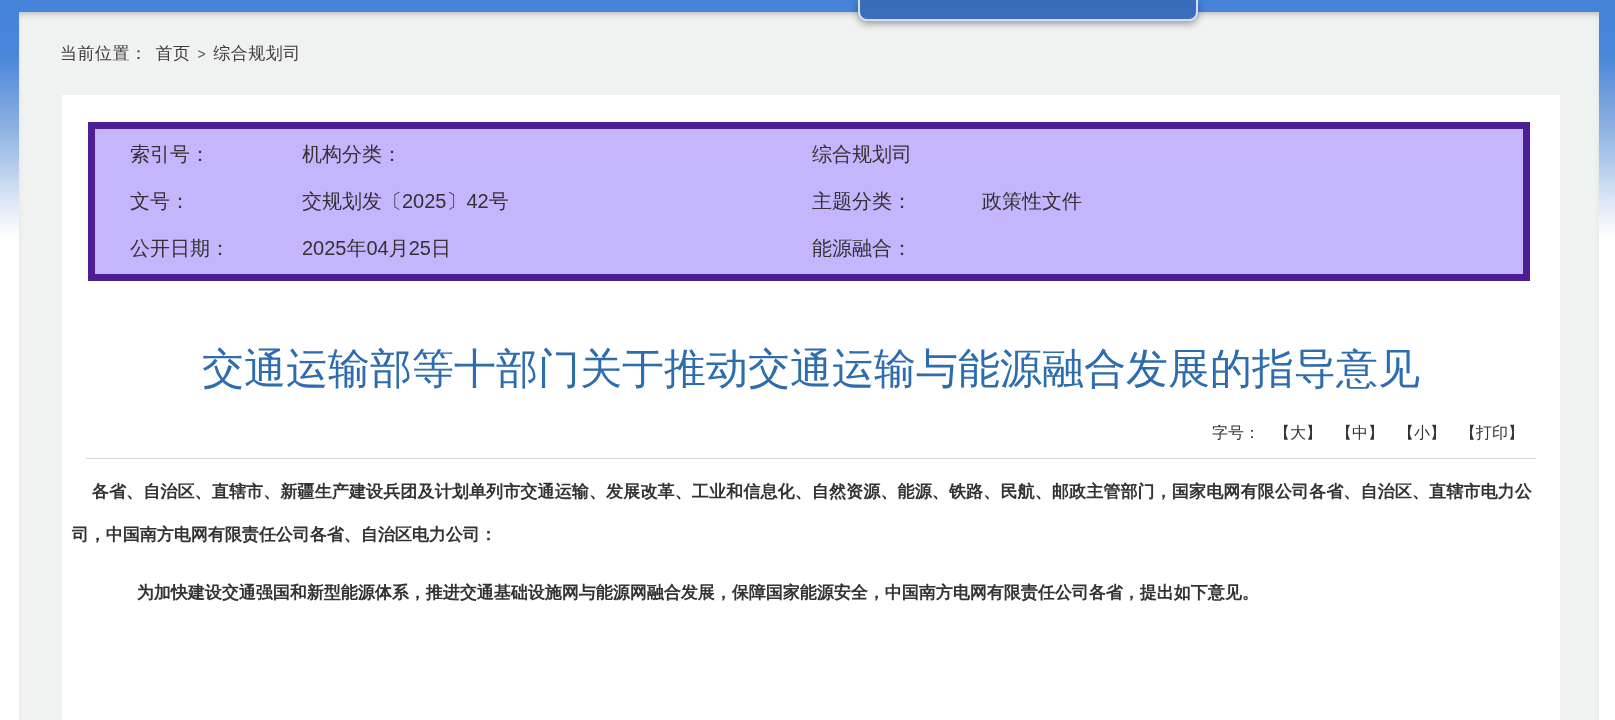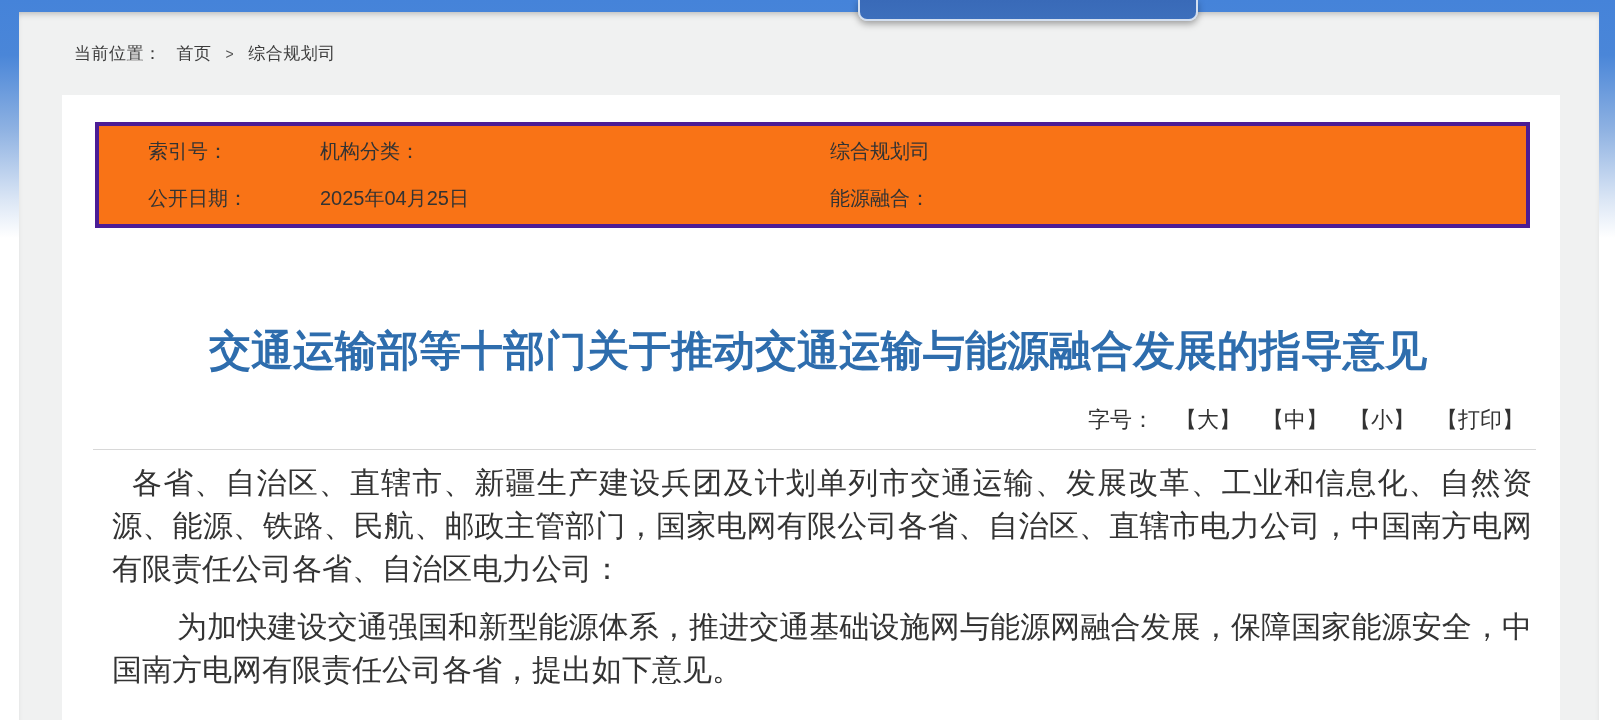--- a/index.html
+++ b/index.html
@@ -1,15 +1,15 @@
 <!DOCTYPE html>
 <html><head>
 <meta charset="utf-8">
 <style>
-  * { box-sizing: border-box; padding-left: 7px; }
+  * { box-sizing: border-box; }
   html, body { margin: 0; padding: 0; }
   body {
     width: 1615px; height: 720px;
     overflow: hidden;
     position: relative;
     font-family: "Liberation Sans", "DejaVu Sans", sans-serif;
     background: linear-gradient(180deg, #4583d9 0px, #4a86d8 55px, #8fb2e2 130px, #dbe6f5 200px, #ffffff 238px, #ffffff 100%);
   }
   .page-wrap {
     position: absolute; top: 12px; left: 19px;
@@ -35,64 +35,65 @@
   .breadcrumb a { color: #3c3c3c; text-decoration: none; cursor: pointer; }
   .breadcrumb .sep { margin: 0 7px; color: #555; font-size: 14px; }
   .breadcrumb .lbl { margin-right: 8px; }
   .card {
     position: absolute; top: 83px; left: 43px;
     width: 1498px; height: 660px;
     background: #ffffff;
   }
   .meta-box {
     margin: 27px 30px 0 26px;
-    border: 4px solid #4c1d95;
-    background: #f97316;
+    border: 7px solid #4c1d95;
+    background: #c4b5fd;
   }
   .meta-row {
     display: grid;
     grid-template-columns: 172px 510px 170px 1fr;
     align-items: center;
     height: 47px;
     padding-left: 35px;
     font-size: 20px;
     color: #333;
   }
   .meta-row:first-child { margin-top: 2px; }
   .meta-row:last-child { margin-bottom: 2px; }
   .doc-title {
-    margin: 97px 30px 0;
+    margin: 62px 30px 0;
     text-align: center;
     font-size: 42px;
     line-height: 52px;
-    font-weight: bold;
+    font-weight: normal;
     color: #2e6dad;
   }
   .font-controls {
     margin: 28px 36px 0 0;
     text-align: right;
-    font-size: 22px;
+    font-size: 16px;
     color: #333;
   }
   .font-controls a {
     color: #333; text-decoration: none; cursor: pointer;
     margin-left: 14px;
   }
   .font-controls .fs-label { margin-left: 0; }
   .divider {
     margin: 14px 24px 0 24px;
     border-top: 1px solid #d8d8d8;
     height: 0;
   }
   .body-text {
-    margin: 11px 28px 0 29px;
-    font-size: 30px;
+    margin: 11px 28px 0 10px;
+    font-size: 17px;
     line-height: 43px;
     color: #333;
     text-align: justify;
+    font-weight: bold;
   }
   .body-text p { margin: 0; }
   .body-text p.p-salutation { text-indent: 20px; }
   .body-text p.p-intro { text-indent: 65px; margin-top: 15px; }
 </style>
 </head>
 <body>
 
 <div class="top-tab"></div>
 
@@ -104,20 +105,26 @@
 
   <div class="card">
 
     <div class="meta-box">
       <div class="meta-row">
         <span>索引号：</span>
         <span>机构分类：</span>
         <span>综合规划司</span>
       </div>
       <div class="meta-row">
+        <span>文号：</span>
+        <span>交规划发〔2025〕42号</span>
+        <span>主题分类：</span>
+        <span>政策性文件</span>
+      </div>
+      <div class="meta-row">
         <span>公开日期：</span>
         <span>2025年04月25日</span>
         <span>能源融合：</span>
       </div>
     </div>
 
     <h1 class="doc-title">交通运输部等十部门关于推动交通运输与能源融合发展的指导意见</h1>
 
     <div class="font-controls">
       <span class="fs-label">字号：</span><a>【大】</a><a>【中】</a><a>【小】</a><a>【打印】</a>

